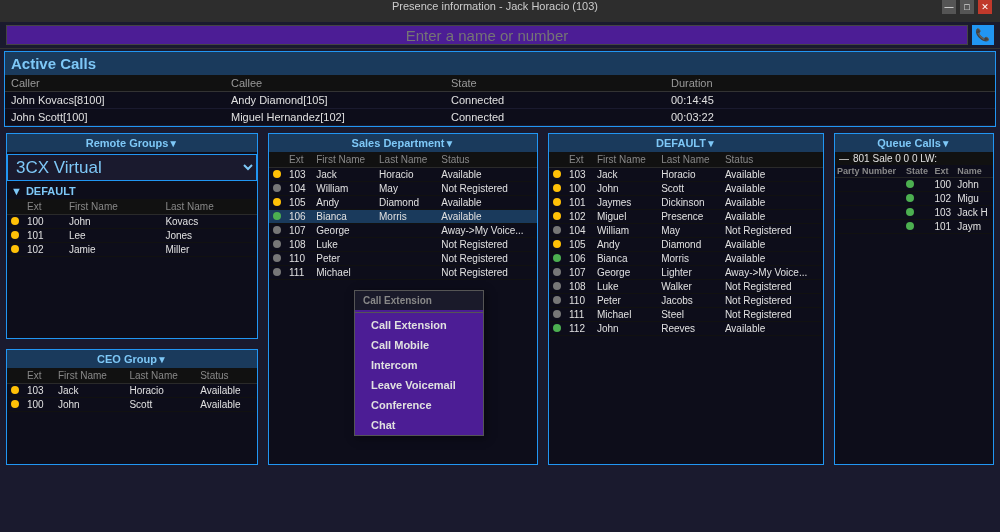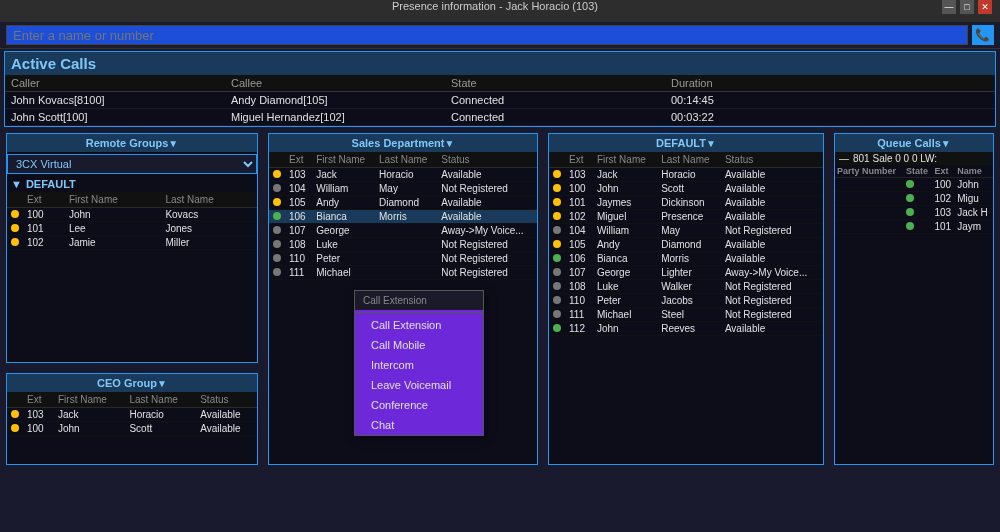--- a/index.html
+++ b/index.html
@@ -41,26 +41,27 @@
     .search-bar {
       background: #1a1a2e;
       padding: 3px 6px;
       display: flex;
       align-items: center;
       gap: 4px;
       border-bottom: 1px solid #333;
     }
     .search-input {
       flex: 1;
-      background: #1d4ed8;
+      background: #4c1d95;
       border: 1px solid #444;
       color: #ccc;
       padding: 2px 6px;
-      font-size: 13px;
+      font-size: 15px;
       height: 20px;
+      text-align: center;
     }
     .search-icon-btn {
       background: #2196F3;
       border: none;
       color: white;
       width: 22px;
       height: 20px;
       cursor: pointer;
       display: flex; align-items: center; justify-content: center;
       font-size: 12px;
@@ -177,41 +178,42 @@
     .dot-yellow { background: #FFC107; }
     .dot-gray { background: #777; }
 
     
     .remote-group-select {
       width: 100%;
       background: #1a1a2e;
       border: 1px solid #2196F3;
       color: #7ec8f7;
       padding: 2px 4px;
-      font-size: 11px;
+      font-size: 17px;
       margin: 2px 0;
     }
     .group-label {
       color: #7ec8f7;
       padding: 2px 4px;
       font-size: 11px;
       font-weight: bold;
       display: flex;
       align-items: center;
       gap: 4px;
     }
 
     
     .context-menu {
       position: absolute;
-      background: #6d28d9;
+      background: #4c1d95;
       border: 1px solid #555;
       box-shadow: 2px 2px 8px rgba(0,0,0,0.5);
       z-index: 100;
       min-width: 130px;
+      font-weight: bold;
     }
     .context-menu-item {
       padding: 4px 16px;
       cursor: pointer;
       color: #e0e0e0;
       font-size: 11px;
     }
     .context-menu-separator {
       height: 1px;
       background: #555;
@@ -344,21 +346,21 @@
             <tr>
     <td><span class="status-dot dot-yellow"></span></td>
     <td>102</td>
     <td>Jamie</td>
     <td>Miller</td>
   </tr>
           </tbody>
       </table>
     </div>
 
-    <div class="panel" style="height:92px">
+    <div class="panel" style="height:116px">
       <div class="panel-header">
         <span>CEO Group</span>
         <span class="panel-header-arrow">▼</span>
       </div>
       <table class="group-table">
         <thead>
           <tr>
             <th style="width:12px"></th>
             <th>Ext</th>
             <th>First Name</th>

